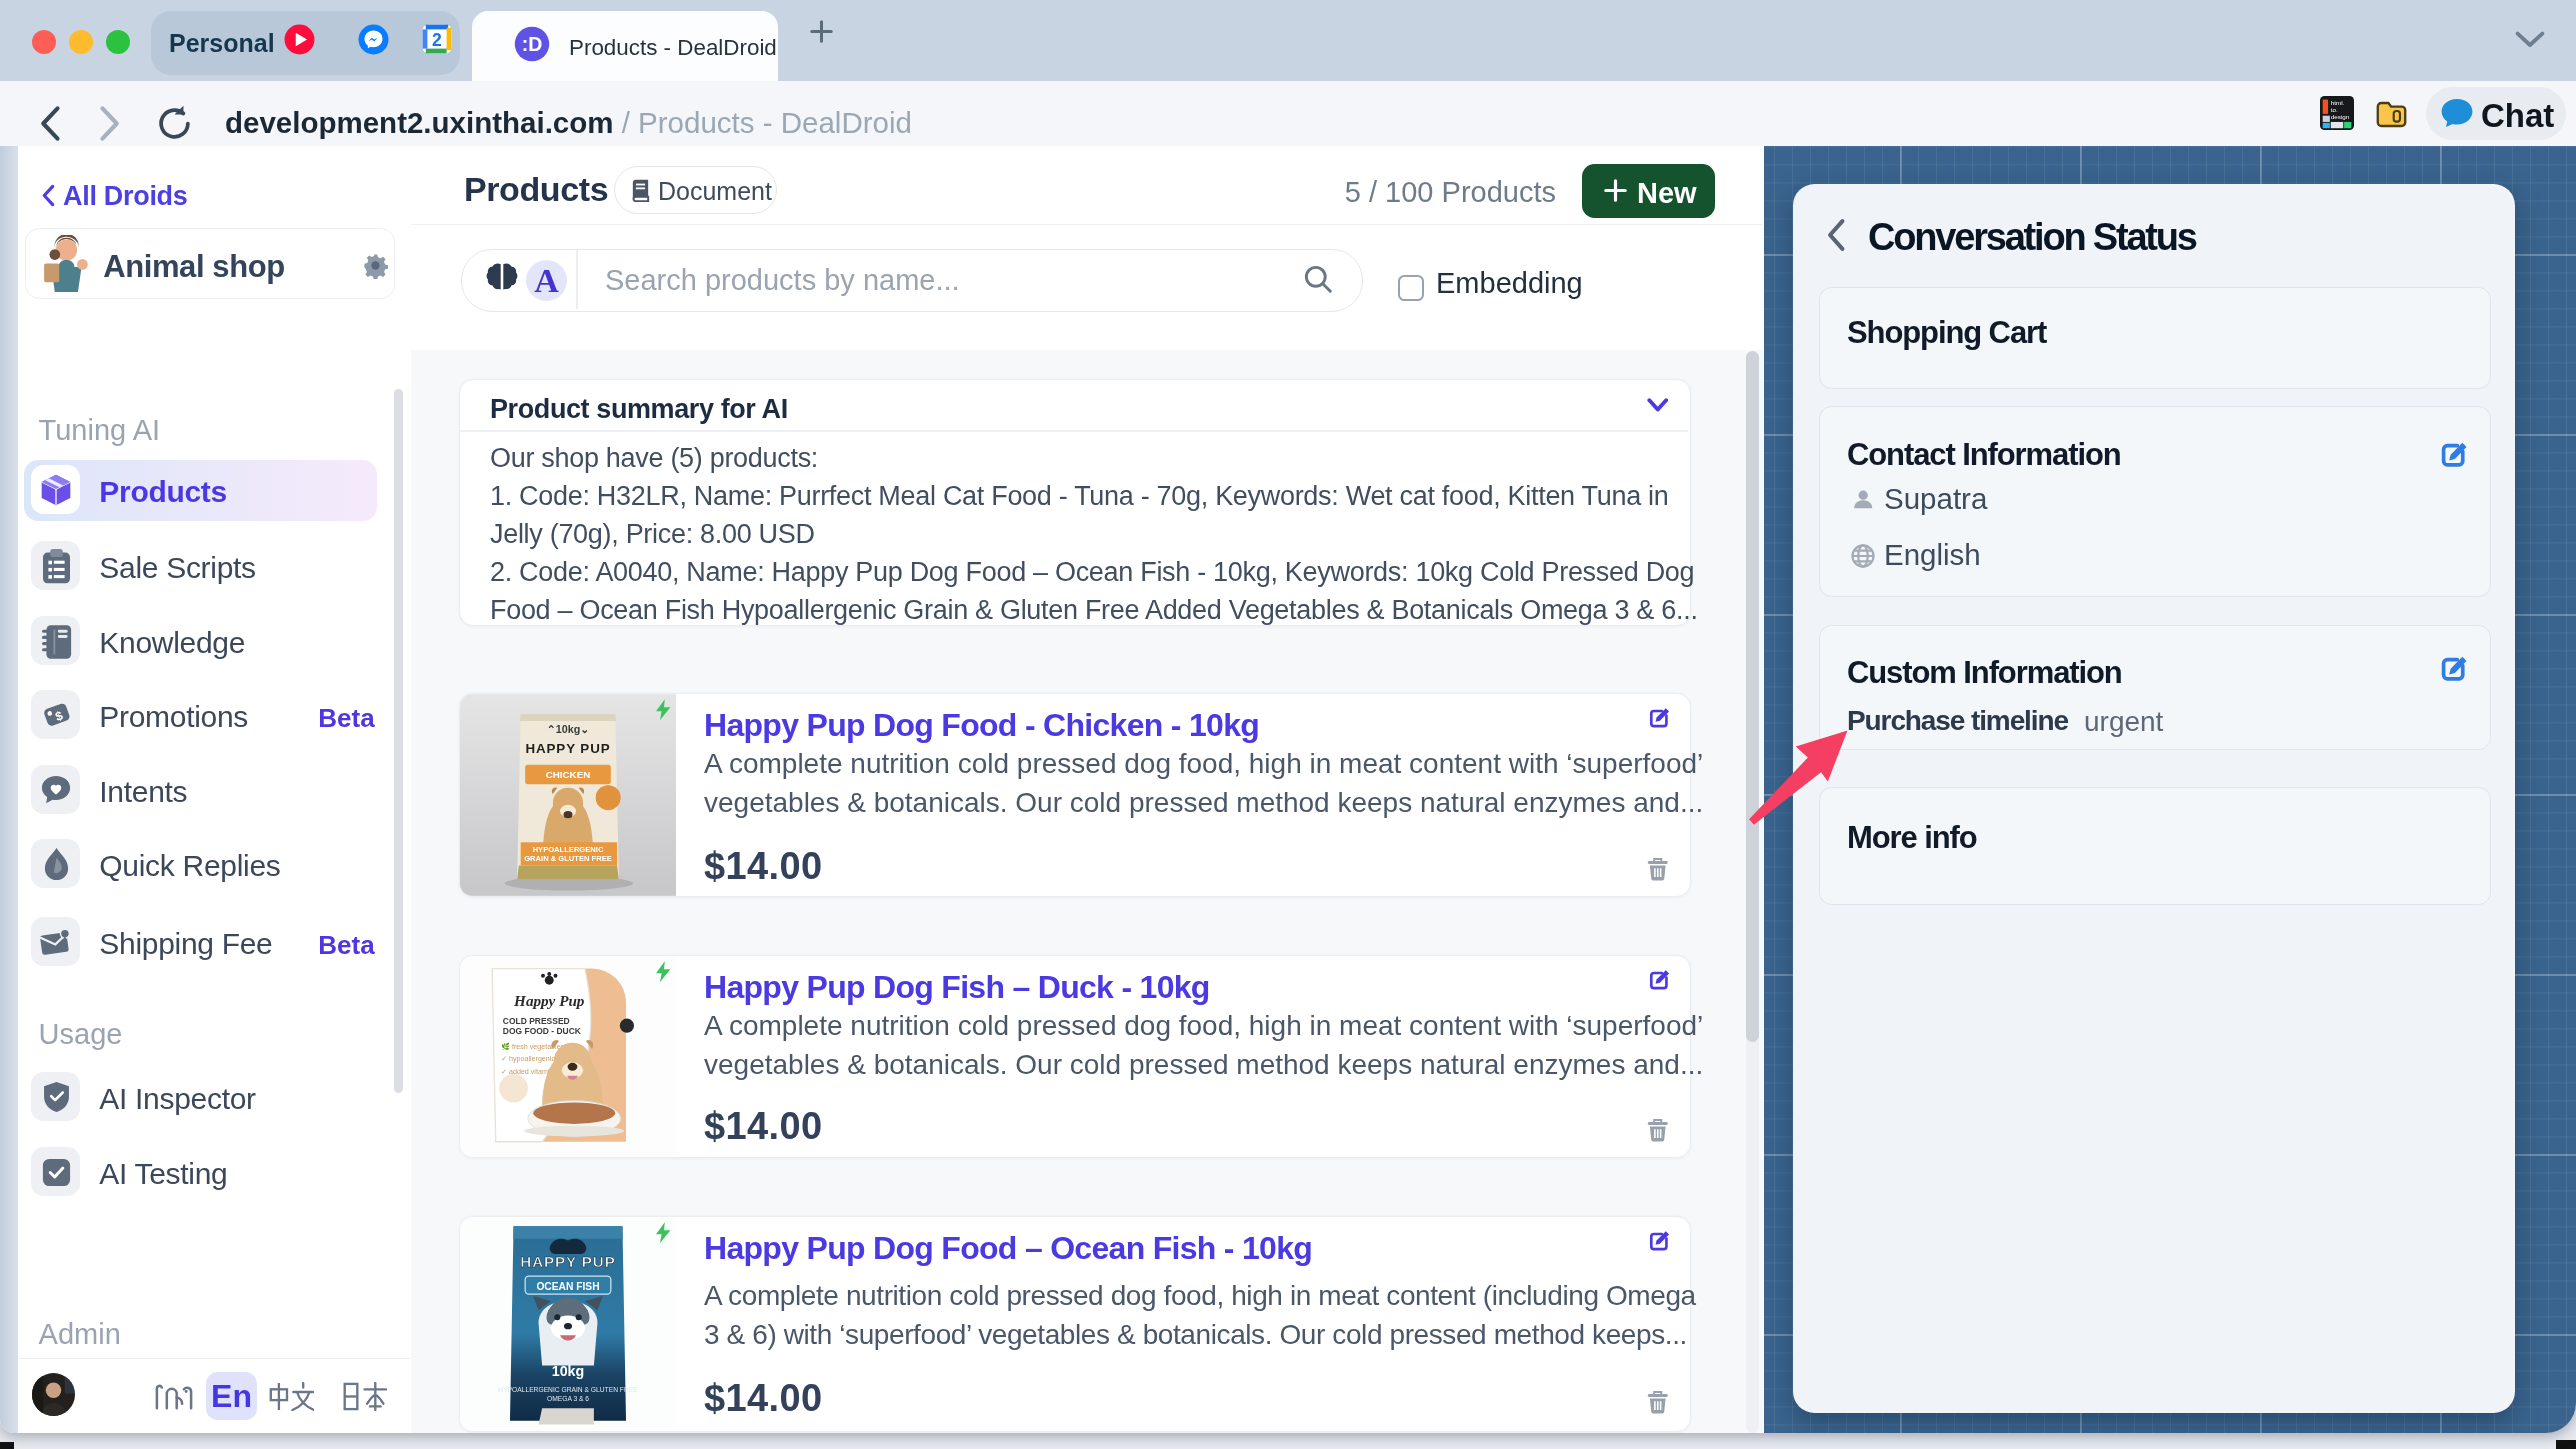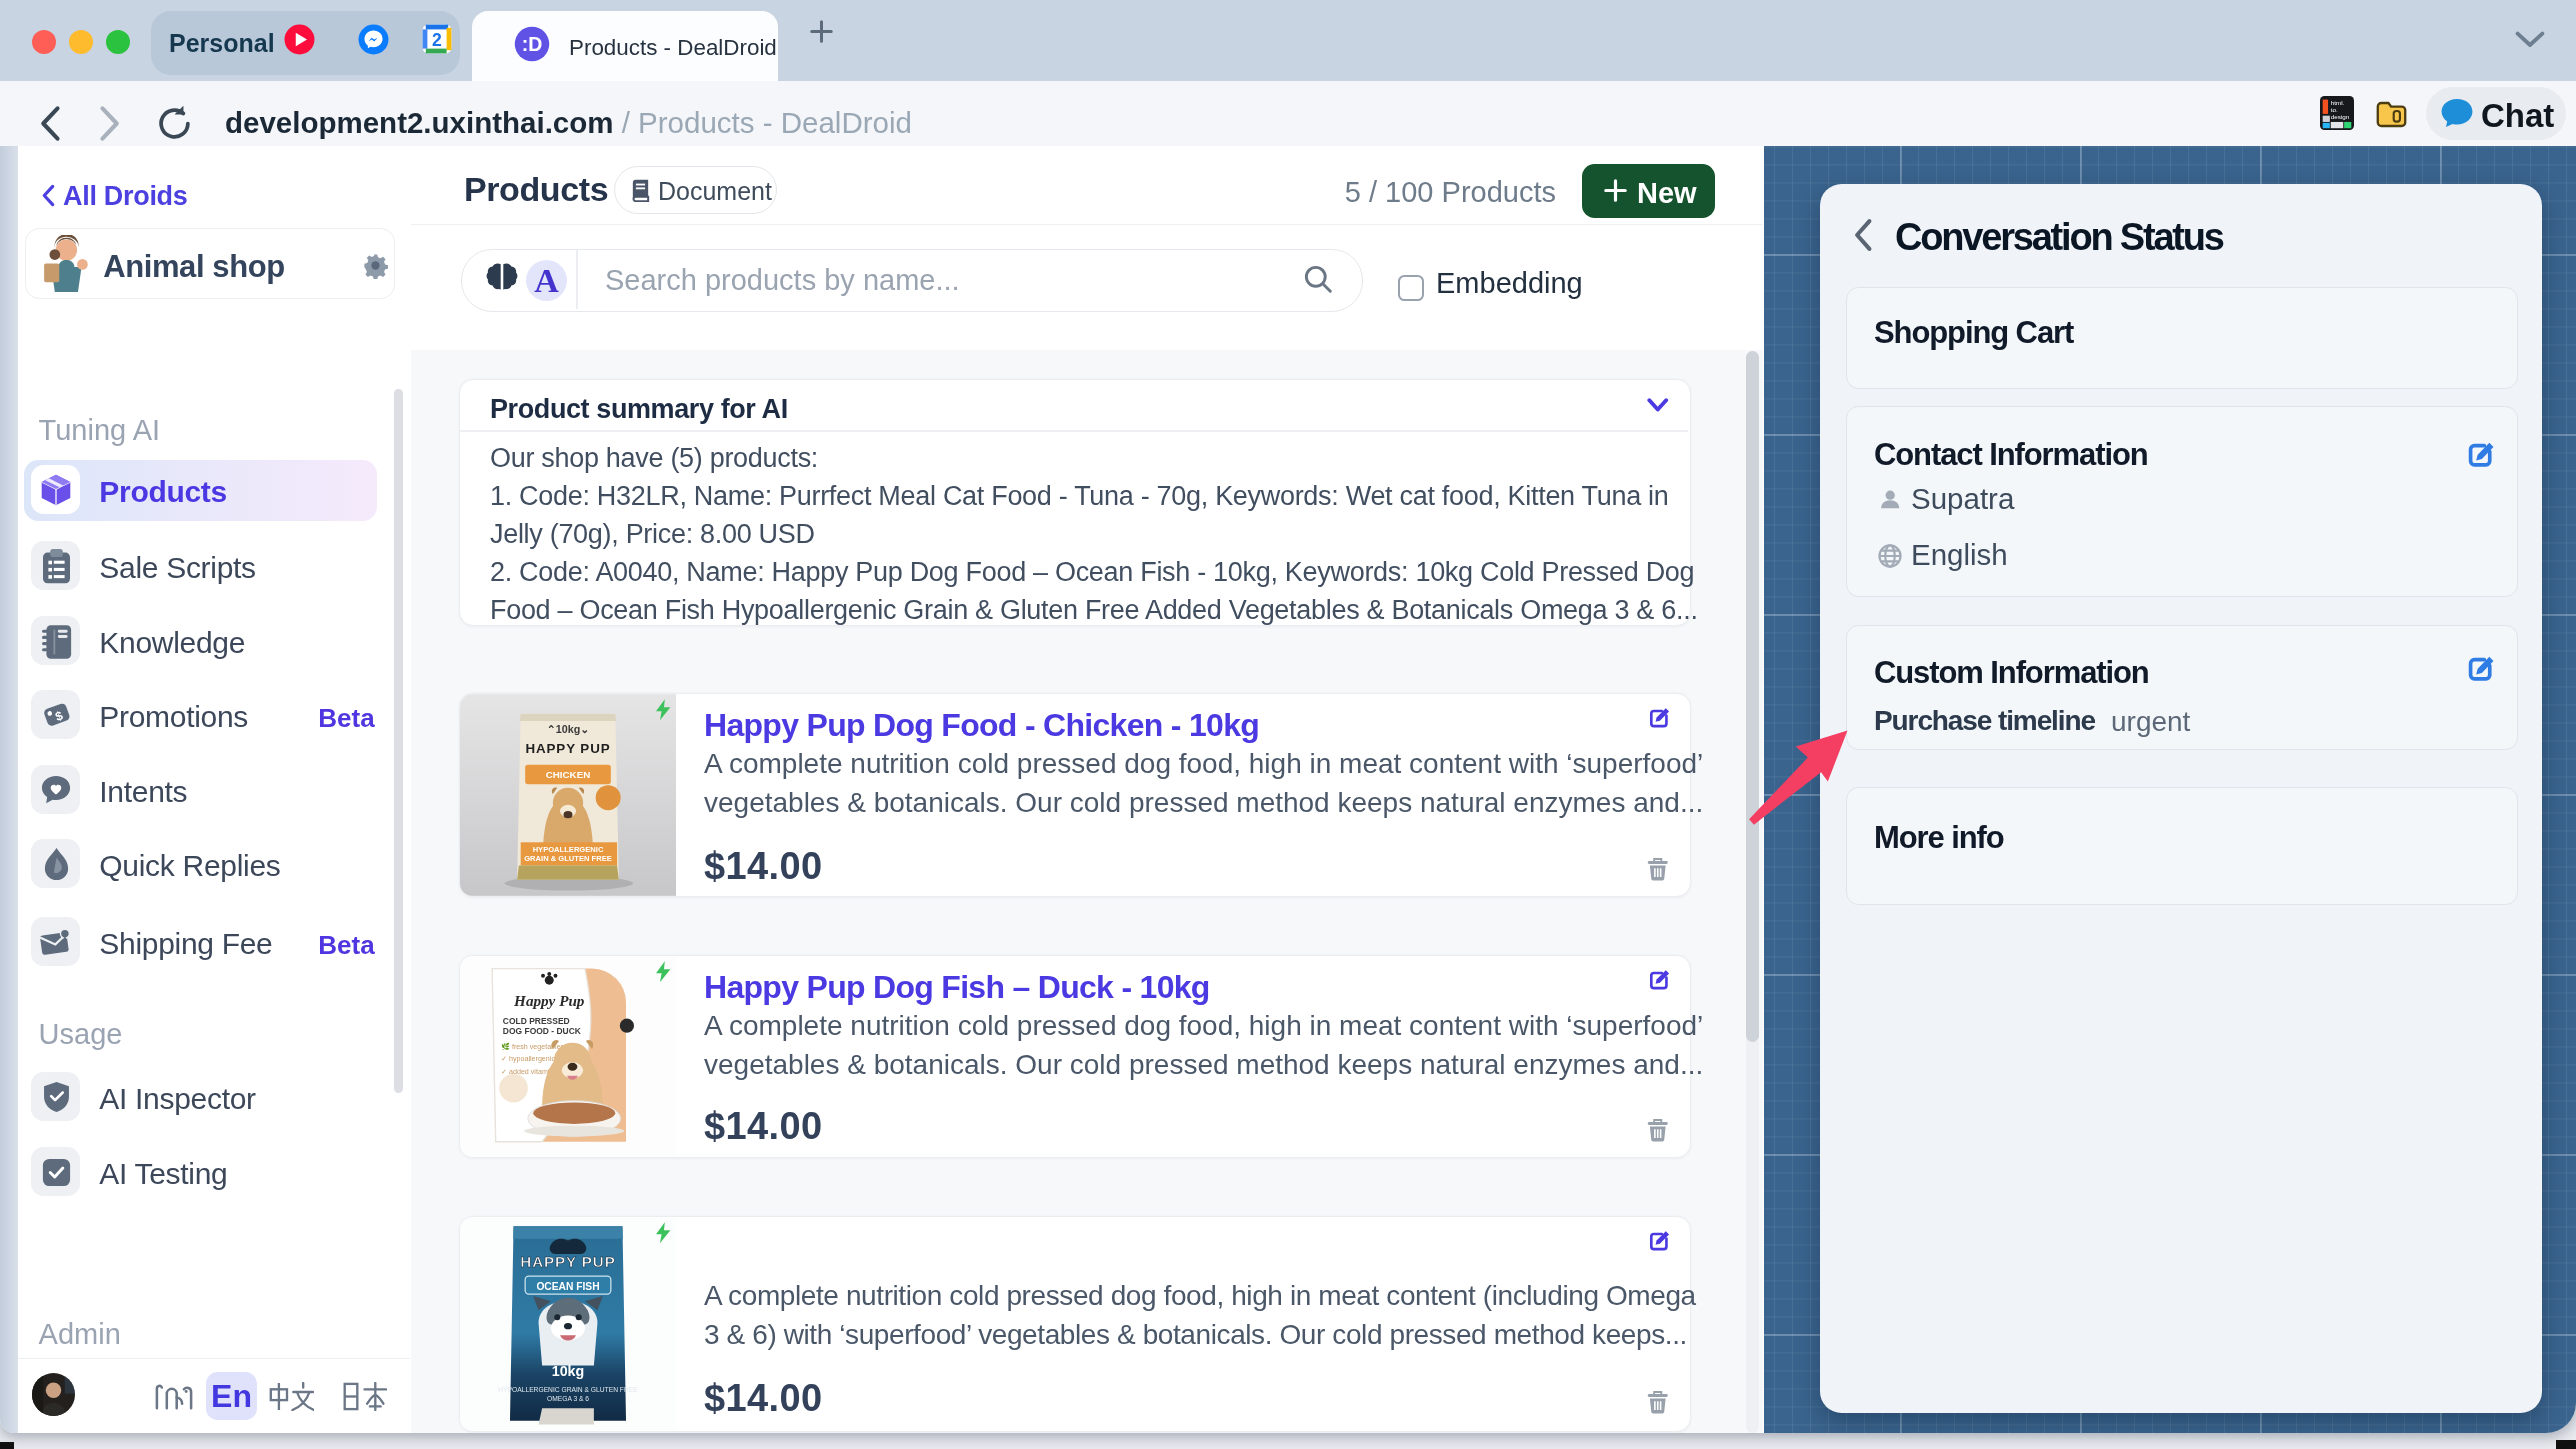--- a/index.html
+++ b/index.html
@@ -82,21 +82,21 @@
   .pcard .img { position:absolute; left:0; top:0; width:216px; height:100%; border-radius:12.5px 0 0 12.5px; overflow:hidden; }
   .bolt { position:absolute; left:196px; top:4.5px; }
   .pedit { position:absolute; left:1188px; top:13.4px; }
   .ptrash { position:absolute; left:1187px; }
   #pc1 { top:547px; height:204px; }
   #pc2 { top:809px; height:203px; }
   #pc3 { top:1070px; height:216px; }
   #mscrollt { left:1335px; top:205px; width:13.4px; height:1082px; background:#eff0f3; border-radius:7.2px; }
   #mscroll { left:1335px; top:205px; width:13.4px; height:691px; background:#ced2d9; border-radius:7.2px; }
   
-  #panel { left:56px; top:38px; width:722px; height:1229px; background:#f0f4f8; border-radius:21.5px; box-shadow:0 9px 27px rgba(10,25,45,.35);padding-left:28px; }
+  #panel { left:29px; top:38px; width:722px; height:1229px; background:#f0f4f8; border-radius:21.5px; box-shadow:0 9px 27px rgba(10,25,45,.35);padding-left:28px; }
   #ptitle { left:75px; top:32px; font-size:38px; font-weight:bold; letter-spacing:-2.2px; color:#0b1624; }
   .rcard { left:26px; width:672px; background:#f3f7fa; border:1.8px solid #dfe5eb; border-radius:12.5px; }
   #rc1 { top:103px; height:102px; }
   #rc2 { top:222px; height:191px; }
   #rc3 { top:441px; height:125px; }
   #rc4 { top:603px; height:118px; }
   .rcard .h { position:absolute; left:27px; font-size:31px; font-weight:bold; letter-spacing:-1.1px; color:#101a28; }
   .rrow { position:absolute; font-size:29.5px; color:#3e4b5c; }
 </style>
 </head>
@@ -526,20 +526,21 @@
           <path d="M112 132c3 8 15 8 18 0z" fill="#c96a74"></path>
           <text x="121" y="178" text-anchor="middle" font-size="16" font-weight="bold" fill="#fff">10kg</text>
           <text x="121" y="196" text-anchor="middle" font-size="7.5" fill="#dfe8ee">HYPOALLERGENIC GRAIN &amp; GLUTEN FREE</text>
           <text x="121" y="206" text-anchor="middle" font-size="7.5" fill="#dfe8ee">OMEGA 3 &amp; 6</text>
           <path d="M92 214h58v18H88z" fill="#d9d5cf"></path>
         </svg>
       </div>
       <svg class="bolt" width="16" height="21.5" viewBox="0 0 20 26">
           <path d="M11 0L0 15h7l-2 11L18 10h-8z" fill="#3cc15c"></path>
         </svg>
+      <div class="title">Happy Pup Dog Food – Ocean Fish - 10kg</div>
       <div class="desc" style="top:59px;letter-spacing:-0.4px">A complete nutrition cold pressed dog food, high in meat content (including Omega<br>3 &amp; 6) with ‘superfood’ vegetables &amp; botanicals. Our cold pressed method keeps...</div>
       <div class="price" style="top:160px">$14.00</div>
       <svg class="pedit" width="22.4" height="22.4" viewBox="0 0 34 34">
           <path d="M21 6H9a4 4 0 0 0-4 4v15a4 4 0 0 0 4 4h15a4 4 0 0 0 4-4V13" fill="none" stroke="#4b39e2" stroke-width="4" stroke-linecap="round"></path>
           <path d="M13 16L27 2l5 5-14 14-6.5 1.5z" fill="#4b39e2"></path>
         </svg>
       <svg class="ptrash" style="top:172px" width="21.5" height="26" viewBox="0 0 30 32">
           <rect x="1" y="5" width="28" height="4" rx="2" fill="#98a1ab"></rect>
           <path d="M10 5V2h10v3" fill="none" stroke="#98a1ab" stroke-width="2.6"></path>
           <path d="M4 11h22l-2 19a2.5 2.5 0 0 1-2.5 2H8.5A2.5 2.5 0 0 1 6 30z" fill="#98a1ab"></path>

